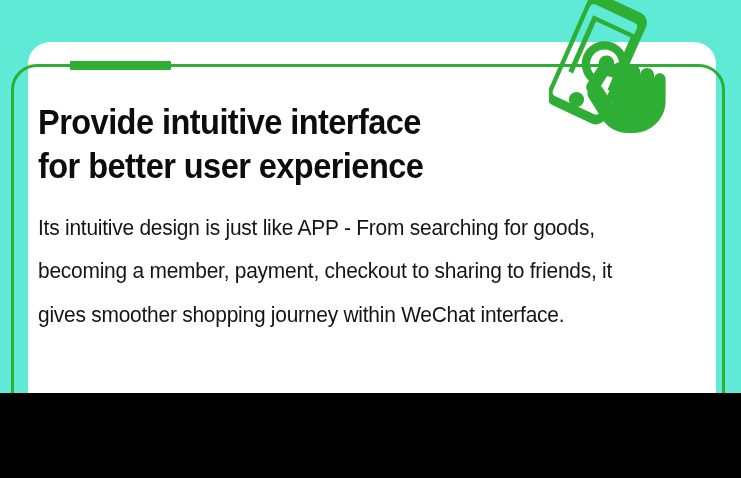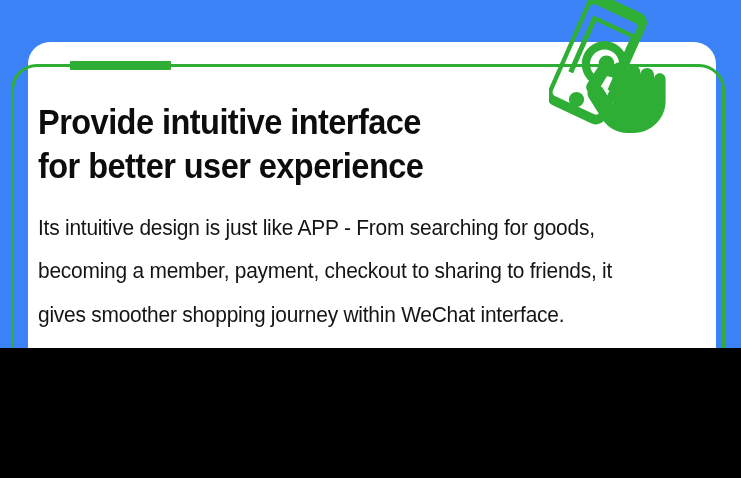--- a/index.html
+++ b/index.html
@@ -3,22 +3,22 @@
 <meta charset="utf-8">
 <style>
   html, body {
     margin: 0;
     padding: 0;
     background: #000000;
   }
   #stage {
     position: relative;
     width: 741px;
-    height: 348px;
-    background: #3b82f6;
+    height: 393px;
+    background: #5eead4;
     overflow: hidden;
     font-family: "Liberation Sans", sans-serif;
   }
 
   
   .card-surface {
     position: absolute;
     left: 28px;
     top: 42px;
     width: 688px;

